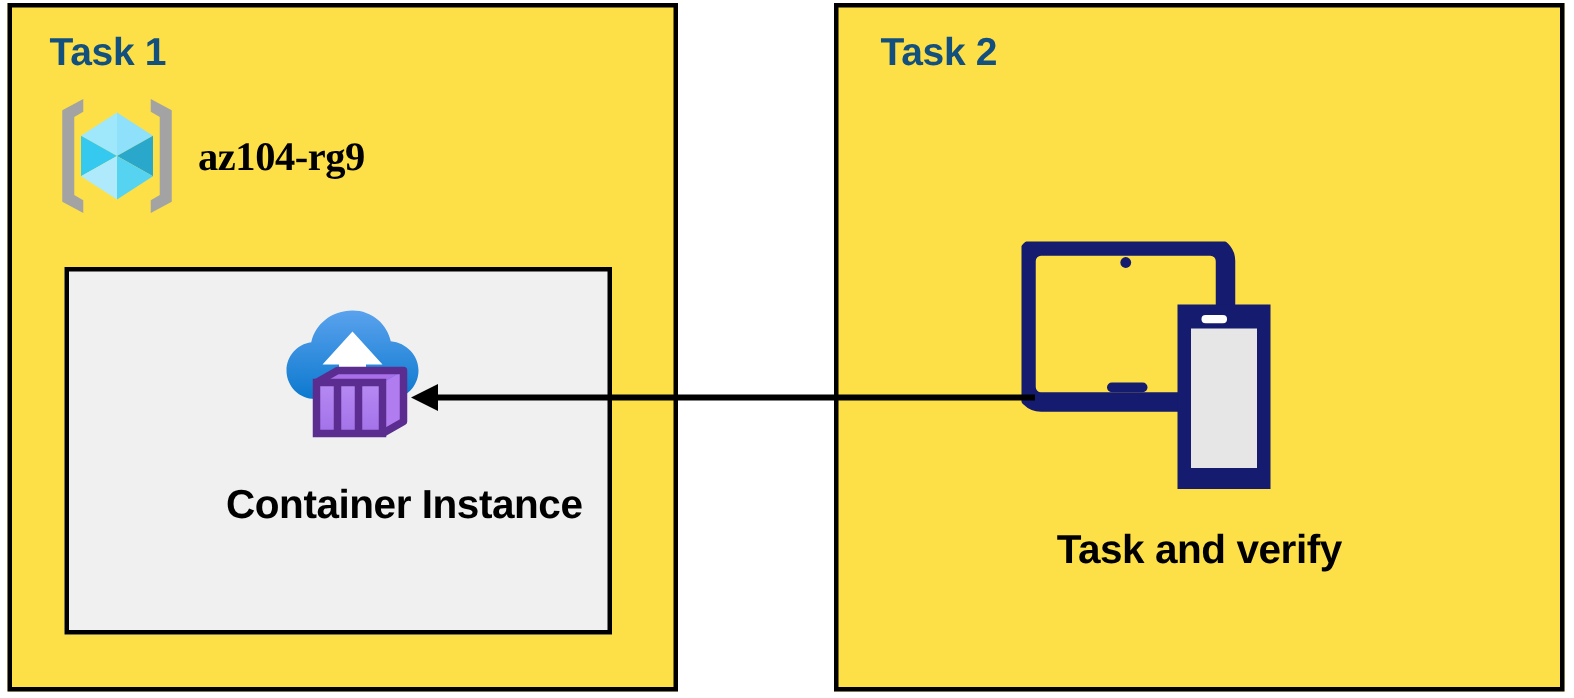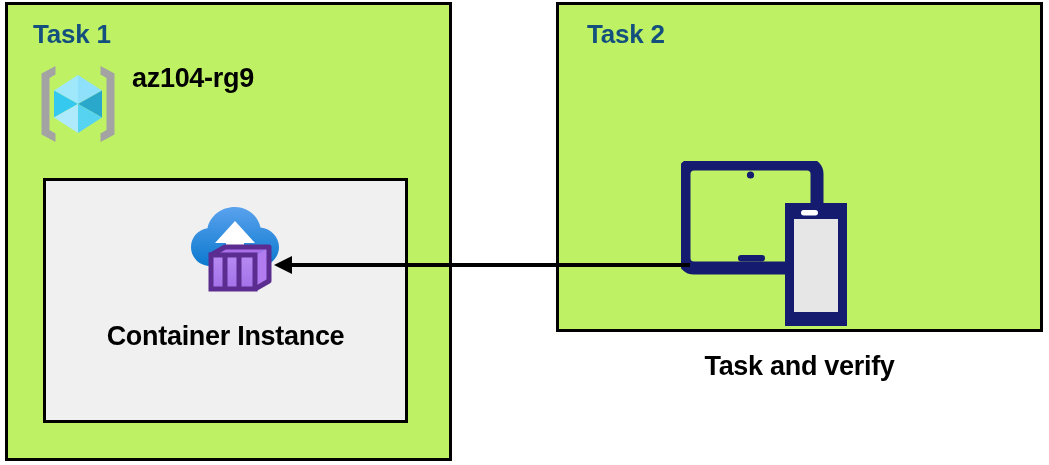--- a/index.html
+++ b/index.html
@@ -6,42 +6,42 @@
   body{
     width:1049px;height:465px;
     font-family:"Liberation Sans","DejaVu Sans",sans-serif;
     overflow:hidden;position:relative;
   }
   #canvas{position:absolute;left:0;top:0;width:1049px;height:465px;}
 
   
   .panel{
     position:absolute;
-    background:#bef264;
+    background:#fde047;
     border:3px solid #000000;
     box-sizing:border-box;
   }
   #panel-task1{left:5px;top:2px;width:447px;height:459px;}
-  #panel-task2{left:556px;top:2px;width:487px;height:330px;}
+  #panel-task2{left:556px;top:2px;width:487px;height:459px;}
 
   .panel-title{
     position:absolute;
     font-size:26px;
     font-weight:bold;
     color:#14507d;
     letter-spacing:-0.2px;
     white-space:nowrap;
   }
   #title-task1{left:25px;top:14px;}
   #title-task2{left:28px;top:14px;}
 
   
   #rg-row{
     position:absolute;left:30px;top:58px;
-    display:flex;gap:14px;
+    display:flex;align-items:center;gap:14px;font-family:Liberation Serif, serif;
   }
   #rg-icon{width:80px;height:82px;display:block;}
   #rg-label{
     font-size:27px;font-weight:bold;color:#000000;
     white-space:nowrap;letter-spacing:-0.3px;
   }
 
   
   #container-box{
     position:absolute;
@@ -51,20 +51,21 @@
     box-sizing:border-box;
   }
   #aci-icon{
     position:absolute;left:141px;top:18px;width:96px;height:96px;display:block;
   }
   #container-label{
     position:absolute;left:0;top:140px;width:100%;
     text-align:center;
     font-size:27px;font-weight:bold;color:#000000;
     letter-spacing:-0.3px;
+    padding-left:44px;
   }
 
   
   #devices-icon{
     position:absolute;left:681px;top:161px;width:185px;height:170px;display:block;
   }
   #devices-label{
     position:absolute;left:556px;top:351px;width:487px;
     text-align:center;
     font-size:27px;font-weight:bold;color:#000000;

